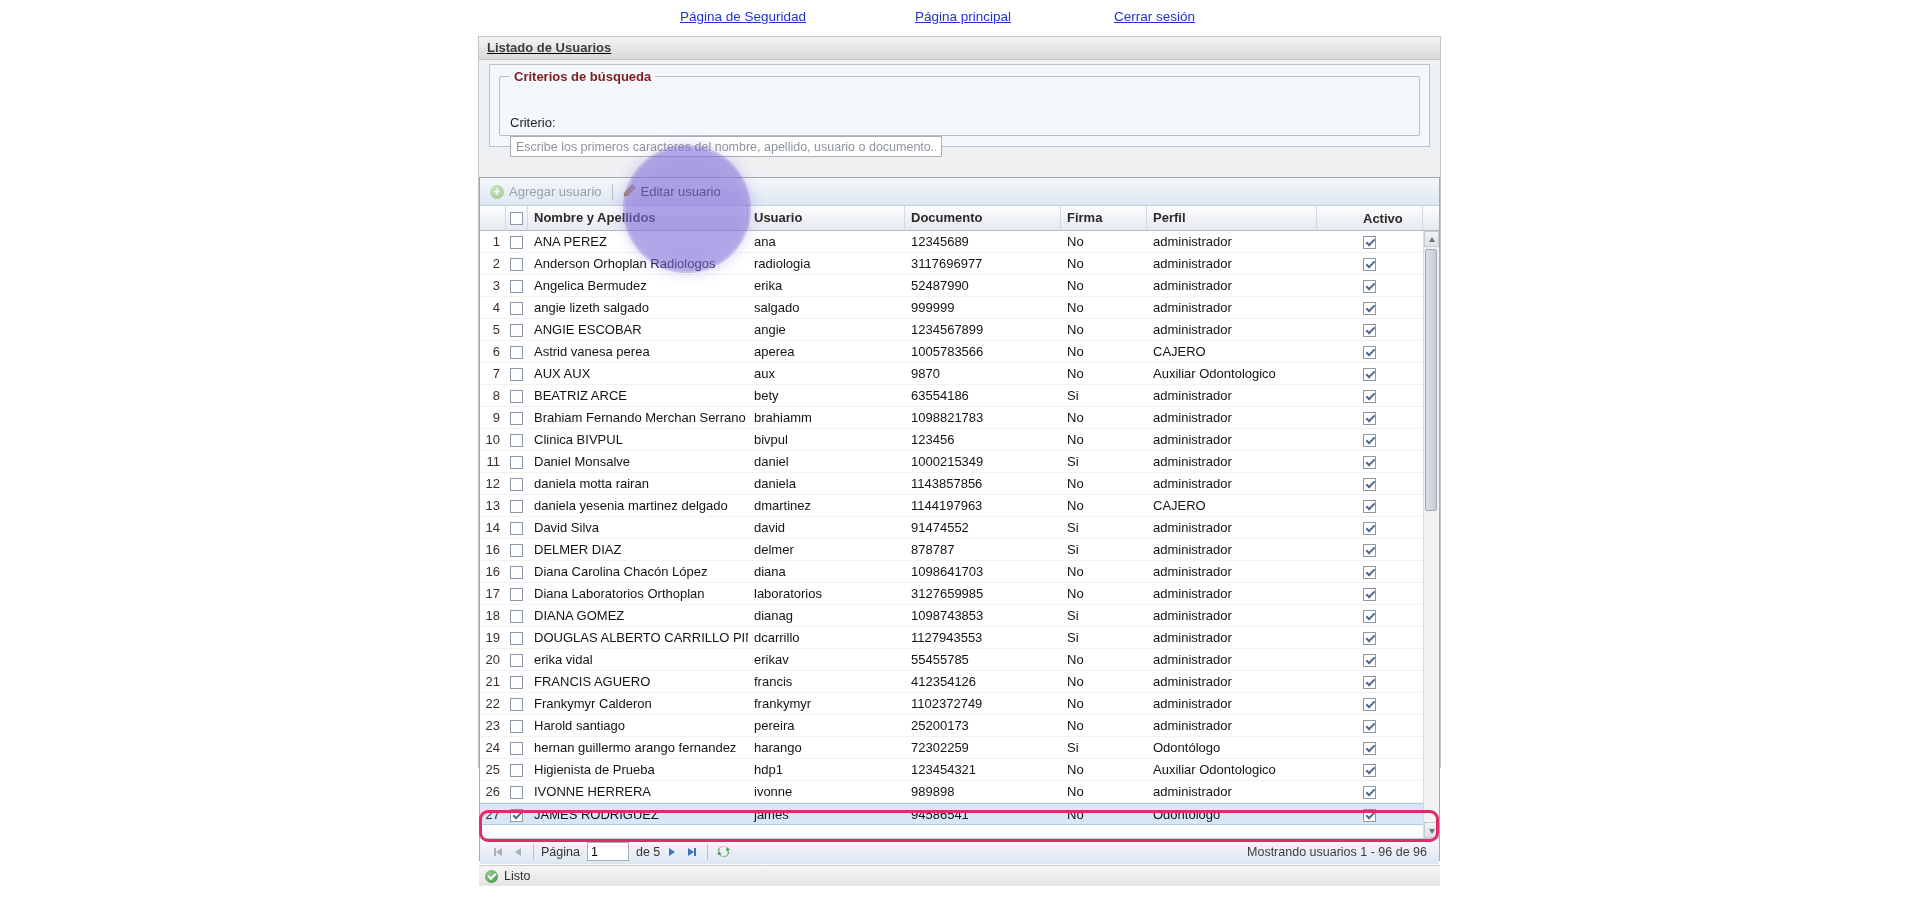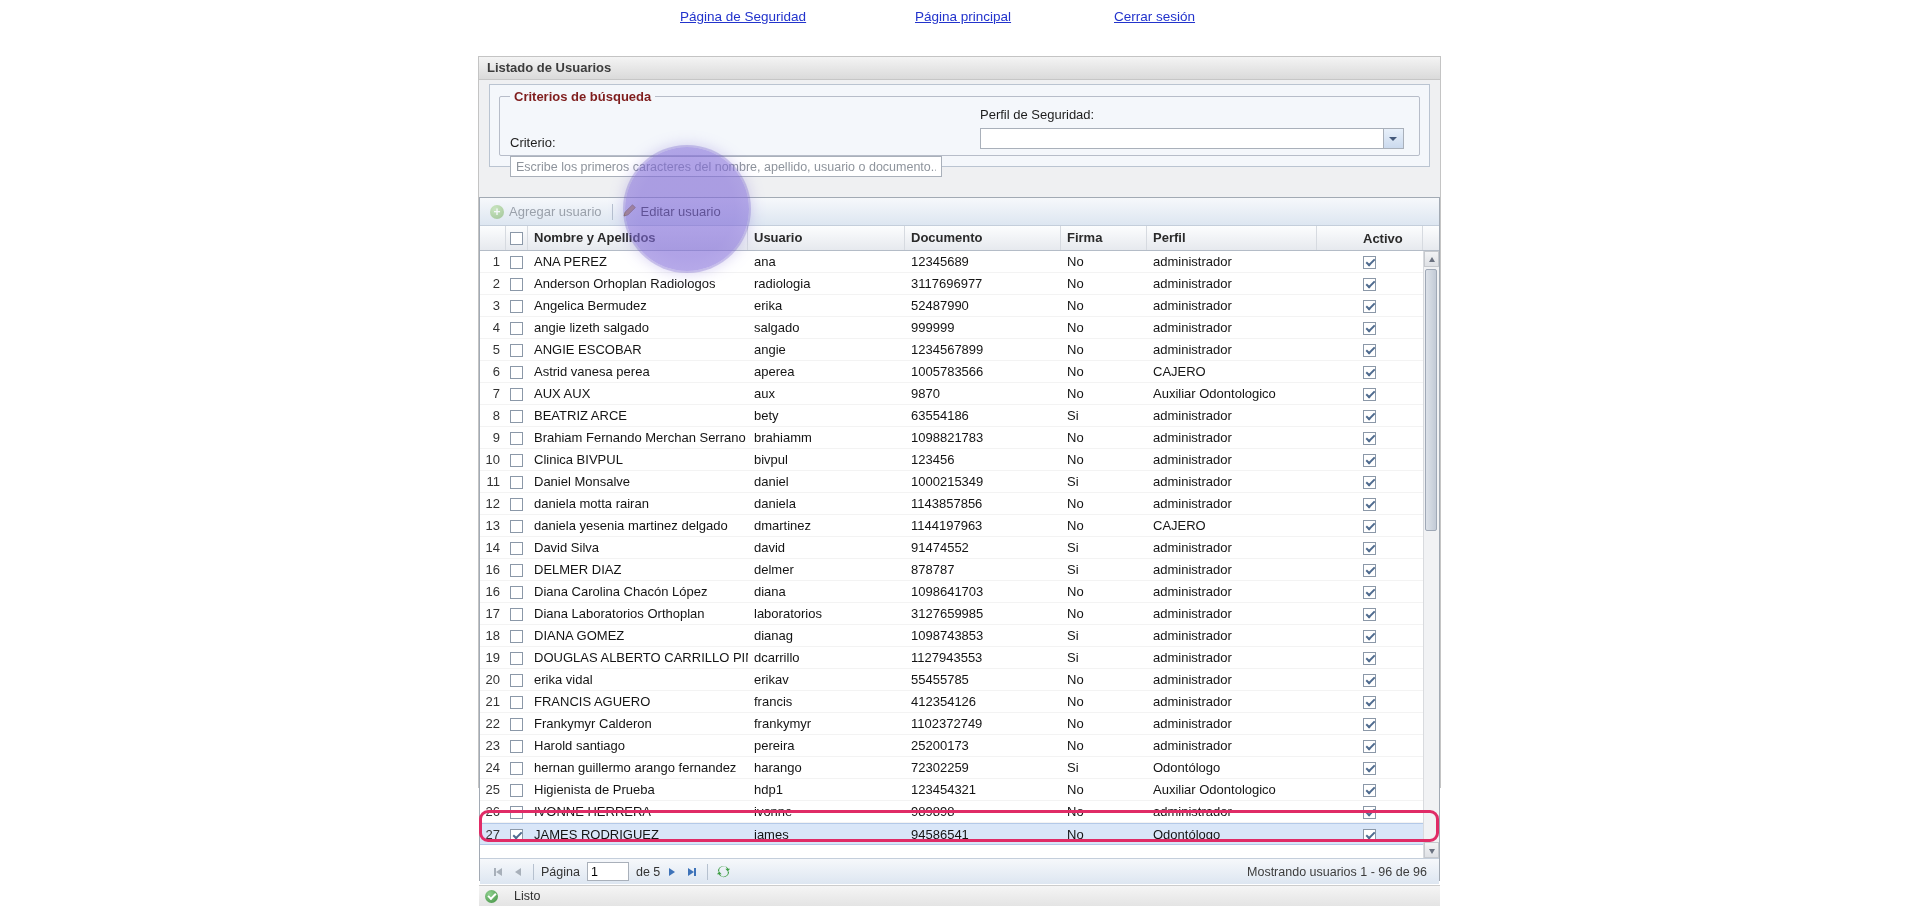--- a/index.html
+++ b/index.html
@@ -8,22 +8,22 @@
     position:relative; width:1920px; height:911px; overflow:hidden;
     background:#ffffff; font-family:"Liberation Sans", sans-serif;
   }
   
   .navlink { position:absolute; top:9px; font-size:13.5px; color:#2233cc; text-decoration:underline; cursor:pointer; white-space:nowrap; }
   .nav-seguridad { left:680px; }
   .nav-principal { left:915px; }
   .nav-cerrar   { left:1098px;margin-left:16px; }
 
   
-  .window { position:absolute; left:478px; top:56px; width:963px; height:732px;
-    background:#eff0f2; border:1px solid #c4c4c4; box-sizing:border-box; }
+  .window { position:absolute; left:478px; top:36px; width:963px; height:732px;
+    background:#eff0f2; border:1px solid #c4c4c4; box-sizing:border-box;text-decoration:underline; }
   .win-header { height:22px; background:linear-gradient(#f4f4f4,#dadada);
     border-bottom:1px solid #c6c6c6; font-size:13px; font-weight:bold; color:#3c3c3c;
     line-height:22px; padding-left:8px; }
 
   
   .search-panel { position:absolute; left:10px; top:27px; width:941px; height:83px;
     border:1px solid #bac4d1; background:#f4f7fb; box-sizing:border-box; }
   .search-fs { position:absolute; left:9px; top:4px; right:9px; height:64px;
     border:1px solid #b7bdc9; border-radius:2px; padding:1px 10px 0 10px; background:transparent; }
   .search-fs legend { font-size:13px; font-weight:bold; color:#7f1d1d; padding:0 4px; }
@@ -98,21 +98,21 @@
   .pbtn { width:20px; height:20px; display:flex; align-items:center; justify-content:center; cursor:pointer; }
   .psep { width:1px; height:16px; background:#b6c1cf; margin:0 5px; }
   .pager-input { width:34px; height:17px; border:1px solid #a9b0ba; font-size:12.5px;
     padding:0 3px; margin:0 5px; font-family:"Liberation Sans", sans-serif; }
   .pager-right { margin-left:auto; color:#3c3c3c; padding-right:4px; }
   .ptxt { margin:0 2px; }
 
   
   .statusbar { position:absolute; left:0; top:828px; width:961px; height:21px;
     background:linear-gradient(#f5f5f5,#e4e4e4); border-top:1px solid #cccccc;
-    display:flex; align-items:center; gap:16px; padding-left:6px; box-sizing:border-box;
+    display:flex; align-items:center; gap:6px; padding-left:6px; box-sizing:border-box;
     font-size:12.5px; color:#2e2e2e; }
   .ok-ico { width:13px; height:13px; border-radius:50%; background:radial-gradient(circle at 35% 30%, #8fd08f, #3f8f3f);
     position:relative; }
   .ok-ico::after { content:""; position:absolute; left:3px; top:3px; width:6px; height:3px;
     border-left:2px solid #fff; border-bottom:2px solid #fff; transform:rotate(-45deg); }
 
   
   .click-circle { position:absolute; left:625px; top:147px; width:124px; height:124px;
     border-radius:50%; z-index:60; pointer-events:none;
     background:radial-gradient(circle, rgba(128,106,216,0.62) 55%, rgba(128,106,216,0.55) 82%, rgba(128,106,216,0.22) 100%);
@@ -132,29 +132,20 @@
   <div class="window">
     <div class="win-header">Listado de Usuarios</div>
 
     <div class="search-panel">
       <fieldset class="search-fs">
         <legend>Criterios de búsqueda</legend>
         <div class="fields">
           <div class="field-criterio">
             <label class="flabel">Criterio:</label>
             <input class="criterio-input" type="text" placeholder="Escribe los primeros caracteres del nombre, apellido, usuario o documento..." style="">
-          </div>
-          <div class="field-perfil">
-            <label class="flabel">Perfil de Seguridad:</label>
-            <div class="combo">
-              <span></span>
-              <div class="combo-trigger">
-                  <div class="combo-arrow"></div>
-                </div>
-            </div>
           </div>
         </div>
       </fieldset>
     </div>
 
     <div class="grid-panel">
       <div class="toolbar">
         <div class="tbtn disabled">
           <span class="add-ico">+</span>
           <span>Agregar usuario</span>

